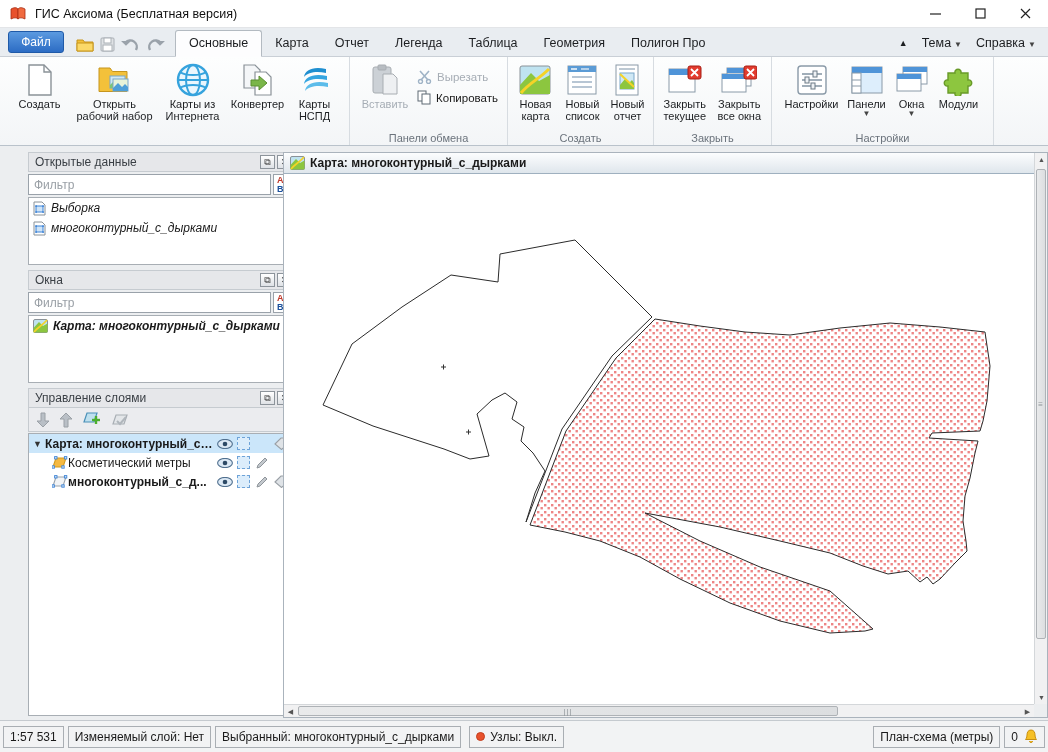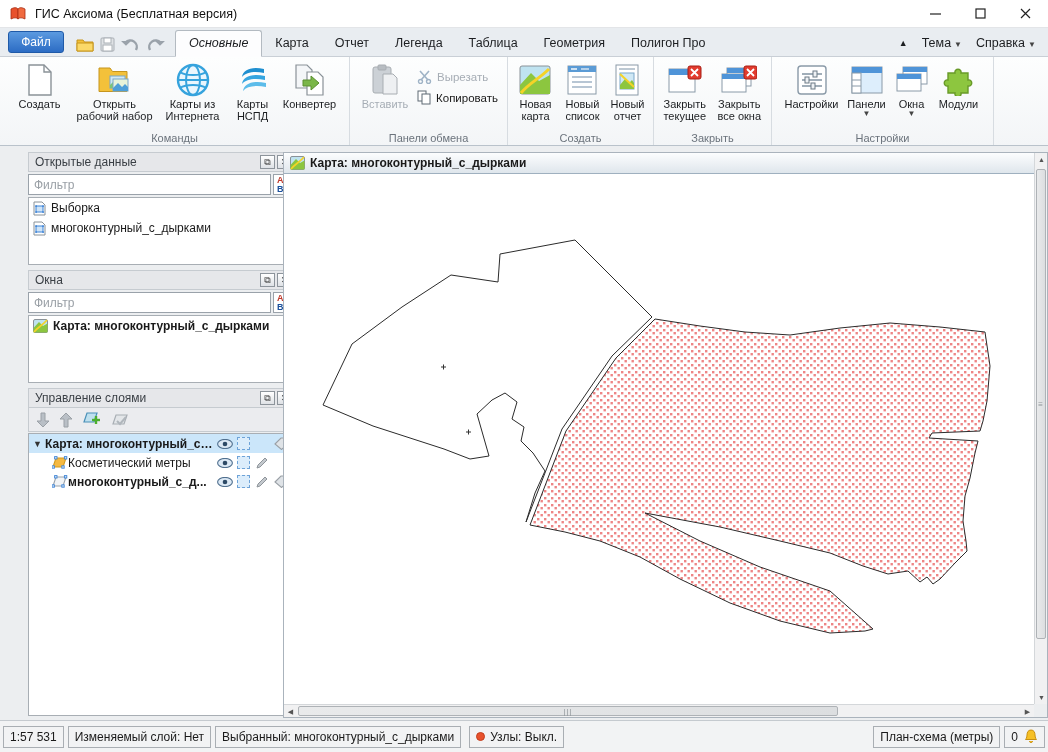--- a/index.html
+++ b/index.html
@@ -12,21 +12,21 @@
   .title-text { font-size:12.5px; color:#111; }
   .win-controls { margin-left:auto; display:flex; height:28px; }
   .win-btn { width:45px; height:28px; display:flex; align-items:center; justify-content:center; color:#222; font-size:13px; }
 
   
   .tabbar { position:absolute; left:0; top:28px; width:1048px; height:29px; background:#e9edf1; border-bottom:1px solid #c9cfd6; display:flex; align-items:flex-end; }
   .file-btn { margin:3px 6px 3px 8px; width:56px; height:22px; border-radius:3px; background:linear-gradient(#5b9ae0,#2c6cc4); border:1px solid #1f5aa8; color:#fff; display:flex; align-items:center; justify-content:center; font-size:12px; }
   .qa-icons { display:flex; align-items:center; gap:6px; margin:0 10px 4px 6px; }
   .qa-icons svg { display:block; }
   .rtab { padding:5px 13px 6px 13px; font-size:12.5px; color:#1c1e21; }
-  .rtab.active { background:#fdfdfe; border:1px solid #b3bac1; border-bottom:1px solid #fdfdfe; border-radius:3px 3px 0 0; margin-bottom:-1px;font-style:italic; }
+  .rtab.active { background:#fdfdfe; border:1px solid #b3bac1; border-bottom:1px solid #fdfdfe; border-radius:3px 3px 0 0; margin-bottom:-1px; }
   .tab-right { margin-left:auto; display:flex; align-items:center; gap:14px; padding:0 12px 6px 0; font-size:12.5px; color:#1c1e21; }
   .dd-arrow { font-size:8px; color:#444; margin-left:3px; }
 
   
   .ribbon { position:absolute; left:0; top:57px; width:1048px; height:89px; background:linear-gradient(#fdfefe,#f3f5f7); border-bottom:1px solid #b9c2cb; display:flex; }
   .rgroup { position:relative; height:100%; border-right:1px solid #d7dce1; padding:3px 4px 16px 4px; display:flex; align-items:flex-start; justify-content:center; }
   .rgroup-label { position:absolute; bottom:1px; left:0; width:100%; text-align:center; font-size:11px; color:#6b737c; }
   .rbtn { display:flex; flex-direction:column; align-items:center; justify-content:flex-start; padding:2px 3px; font-size:11px; line-height:12px; text-align:center; color:#1c1e21; border-radius:2px; }
   .rbtn .ric { height:36px; display:flex; align-items:center; justify-content:center; }
   .rbtn.disabled { color:#a6adb5; }
@@ -41,21 +41,21 @@
   .phead .ptitle { flex:1; }
   .pico { width:15px; height:14px; border:1px solid #8d949b; background:linear-gradient(#fff,#dfe2e6); display:flex; align-items:center; justify-content:center; margin-left:2px; font-size:9px; color:#333; }
   .filterrow { display:flex; margin-top:2px; gap:2px; }
   .filter-input { flex:1; height:21px; border:1px solid #9aa2aa; background:#fff; font-family:"Liberation Sans",sans-serif; font-size:12px; padding:0 5px; color:#222; }
   .filter-input::placeholder { color:#9aa0a6; }
   .sortbtn { width:23px; height:21px; border:1px solid #9aa2aa; background:#fff; position:relative; }
   .sortbtn .sa { position:absolute; left:3px; top:0px; color:#c0392b; font-weight:bold; font-size:9px; }
   .sortbtn .sb { position:absolute; left:3px; top:9px; color:#1a4f9c; font-weight:bold; font-size:9px; }
   .sortbtn .sd { position:absolute; right:2px; top:2px; font-size:11px; color:#222; }
   .plist { background:#fff; border:1px solid #a8aeb4; margin-top:2px; overflow:hidden; }
-  .plist-item { display:flex; align-items:center; gap:5px; height:20px; padding:0 4px; white-space:nowrap; }
+  .plist-item { display:flex; align-items:center; gap:5px; height:20px; padding:0 4px; white-space:nowrap;font-style:italic; }
   .plist-item.bold { font-weight:bold; }
 
   
   .ltoolbar { height:24px; background:#ebecef; border:1px solid #c6cbd0; border-top:none; display:flex; align-items:center; gap:9px; padding:0 7px; }
   .ltree { background:#fff; border:1px solid #a8aeb4; margin-top:1px; }
   .trow { display:flex; align-items:center; height:19px; padding:0 4px 0 4px; white-space:nowrap; }
   .trow.selected { background:#cbe6fa; }
   .trow .tlabel { flex:1; overflow:hidden; text-overflow:ellipsis; }
   .trow.b .tlabel { font-weight:bold; }
   .tslot { width:19px; display:flex; align-items:center; justify-content:center; flex:none; }
@@ -175,41 +175,40 @@
           <svg width="34" height="34" viewBox="0 0 34 34">
             <circle cx="17" cy="17" r="15" fill="#eaf6fd" stroke="#36a3dd" stroke-width="2.4"></circle>
             <ellipse cx="17" cy="17" rx="7" ry="15" fill="none" stroke="#36a3dd" stroke-width="2"></ellipse>
             <line x1="2" y1="17" x2="32" y2="17" stroke="#36a3dd" stroke-width="2"></line>
             <path d="M4 9 C10 13,24 13,30 9" fill="none" stroke="#36a3dd" stroke-width="2"></path>
             <path d="M4 25 C10 21,24 21,30 25" fill="none" stroke="#36a3dd" stroke-width="2"></path>
           </svg>
         </div>
       <span>Карты из Интернета</span>
     </div>
+    <div class="rbtn" style="width:62px;">
+      <div class="ric">
+          <svg width="30" height="32" viewBox="0 0 30 32">
+            <path d="M1 1 H12 L17 6 V24 H1Z" fill="#f4f6f8" stroke="#8a9298" stroke-width="1.2"></path>
+            <path d="M12 8 H23 L28 13 V31 H12Z" fill="#fff" stroke="#8a9298" stroke-width="1.2"></path>
+            <path d="M8 16 h8 v-4 l8 7 -8 7 v-4 h-8z" fill="#7ab648" stroke="#5a8f30"></path>
+          </svg>
+        </div>
+      <span>Конвертер</span>
+    </div>
     <div class="rbtn" style="width:52px;">
       <div class="ric">
           <svg width="32" height="32" viewBox="0 0 32 32">
             <path d="M27 5 C14 2,6 6,5 13 C9 8,18 7,27 9 Z" fill="#1f8fd0"></path>
             <path d="M28 12 C14 9,6 13,5 20 C9 15,18 14,28 16 Z" fill="#35a5e0"></path>
             <path d="M29 19 C15 16,7 20,6 27 C10 22,19 21,29 23 Z" fill="#5cbcea"></path>
           </svg>
         </div>
       <span>Карты НСПД</span>
     </div>
-    <div class="rbtn" style="width:62px;">
-      <div class="ric">
-          <svg width="30" height="32" viewBox="0 0 30 32">
-            <path d="M1 1 H12 L17 6 V24 H1Z" fill="#f4f6f8" stroke="#8a9298" stroke-width="1.2"></path>
-            <path d="M12 8 H23 L28 13 V31 H12Z" fill="#fff" stroke="#8a9298" stroke-width="1.2"></path>
-            <path d="M8 16 h8 v-4 l8 7 -8 7 v-4 h-8z" fill="#7ab648" stroke="#5a8f30"></path>
-          </svg>
-        </div>
-      <span>Конвертер</span>
-    </div>
-    <div class="rgroup-label">Команды</div>
   </div>
 
   <div class="rgroup" style="width:158px;">
     <div class="rbtn disabled" style="width:58px;">
       <div class="ric">
           <svg width="28" height="32" viewBox="0 0 28 32">
             <rect x="2" y="3" width="18" height="26" rx="2" fill="#ccd1d6" stroke="#a8adb2"></rect>
             <rect x="7" y="1" width="8" height="5" rx="1" fill="#b8bdc2" stroke="#a8adb2"></rect>
             <path d="M12 10 H22 L26 14 V30 H12Z" fill="#eef0f2" stroke="#a8adb2"></path>
           </svg>

